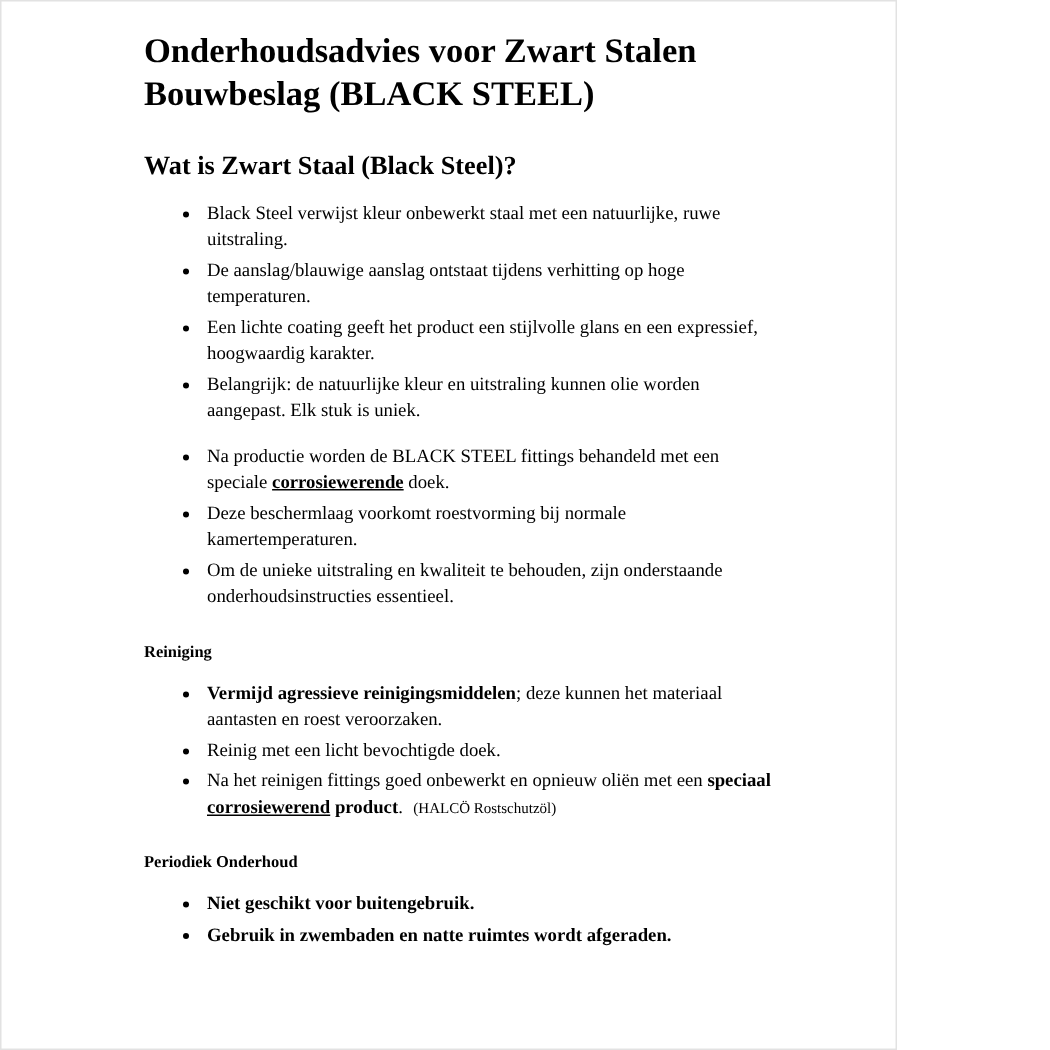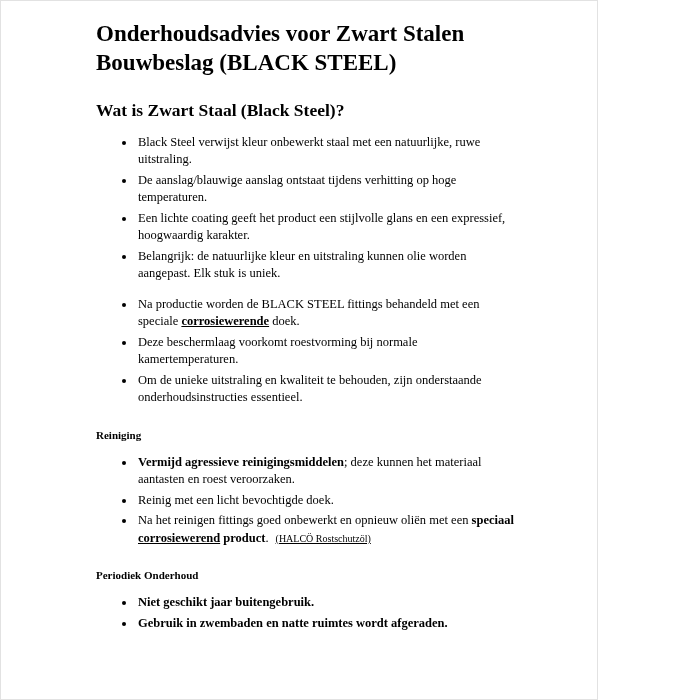--- a/index.html
+++ b/index.html
@@ -45,21 +45,20 @@
   ul.bullets li {
     margin: 0 0 3px 0;
     padding-left: 2px;
   }
   .b { font-weight: bold; }
   .u { text-decoration: underline; font-weight: bold; }
   .note {
     font-size: 10px;
     margin-left: 7px;
     white-space: nowrap;
-    text-decoration: underline;
   }
 </style>
 </head>
 <body>
 
 <div class="page">
 
   <h1 class="doc-title">Onderhoudsadvies voor Zwart Stalen Bouwbeslag (BLACK STEEL)</h1>
 
   <section>
@@ -109,21 +108,21 @@
     </ul>
   </section>
 
   <section>
     <h3 class="sub-heading">Periodiek Onderhoud</h3>
   </section>
 
   <section>
     <ul class="bullets">
       <li>
-        <span class="b">Niet geschikt jaar buitengebruik.</span>
+        <span class="b">Niet geschikt voor buitengebruik.</span>
       </li>
       <li>
         <span class="b">Gebruik in zwembaden en natte ruimtes wordt afgeraden.</span>
       </li>
 
     </ul>
   </section>
 
 </div>
 

